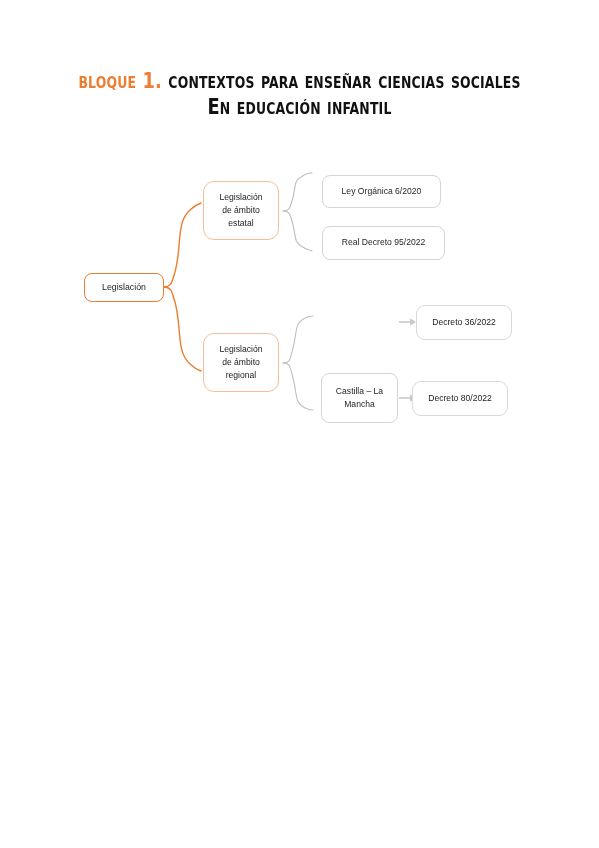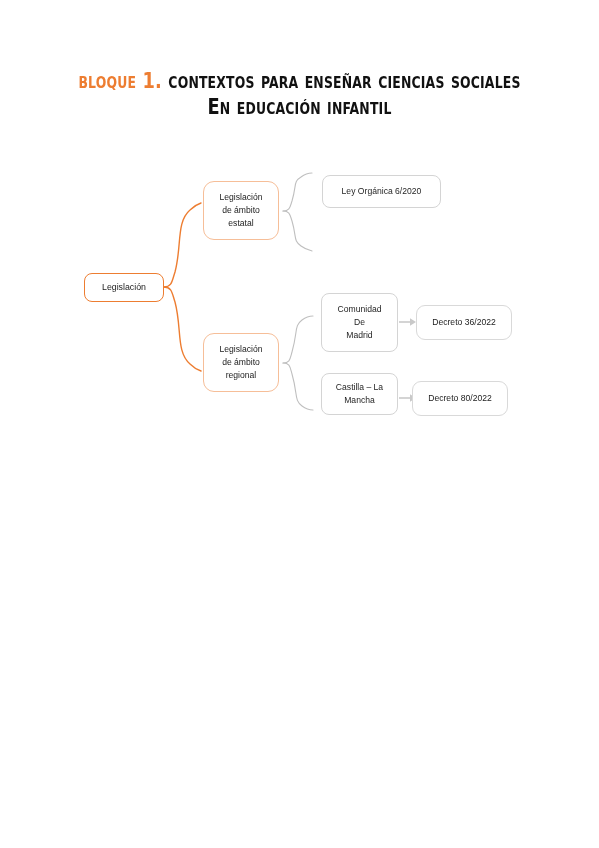--- a/index.html
+++ b/index.html
@@ -143,24 +143,22 @@
 
     <div class="node branch" style="left:203px; top:181px; width:76px; height:59px;">Legislación
 de ámbito
 estatal</div>
 
     <div class="node branch" style="left:203px; top:333px; width:76px; height:59px;">Legislación
 de ámbito
 regional</div>
 
     <div class="node leaf" style="left:322px; top:175px; width:119px; height:33px;">Ley Orgánica 6/2020</div>
+    <div class="node leaf" style="left:322px; top:226px; width:123px; height:34px;">Real Decreto 95/2022</div>
 
-    <div class="node leaf" style="left:321px; top:293px; width:77px; height:59px;">Comunidad
-De
-Madrid</div>
-    <div class="node leaf" style="left:321px; top:373px; width:77px; height:42px;">Castilla – La
+    <div class="node leaf" style="left:321px; top:373px; width:77px; height:50px;">Castilla – La
 Mancha</div>
 
     <div class="node leaf-sm" style="left:416px; top:305px; width:96px; height:35px;text-align:right;">Decreto 36/2022</div>
     <div class="node leaf-sm" style="left:412px; top:381px; width:96px; height:35px;">Decreto 80/2022</div>
 
   </div>
 </div>
 
 </body></html>

